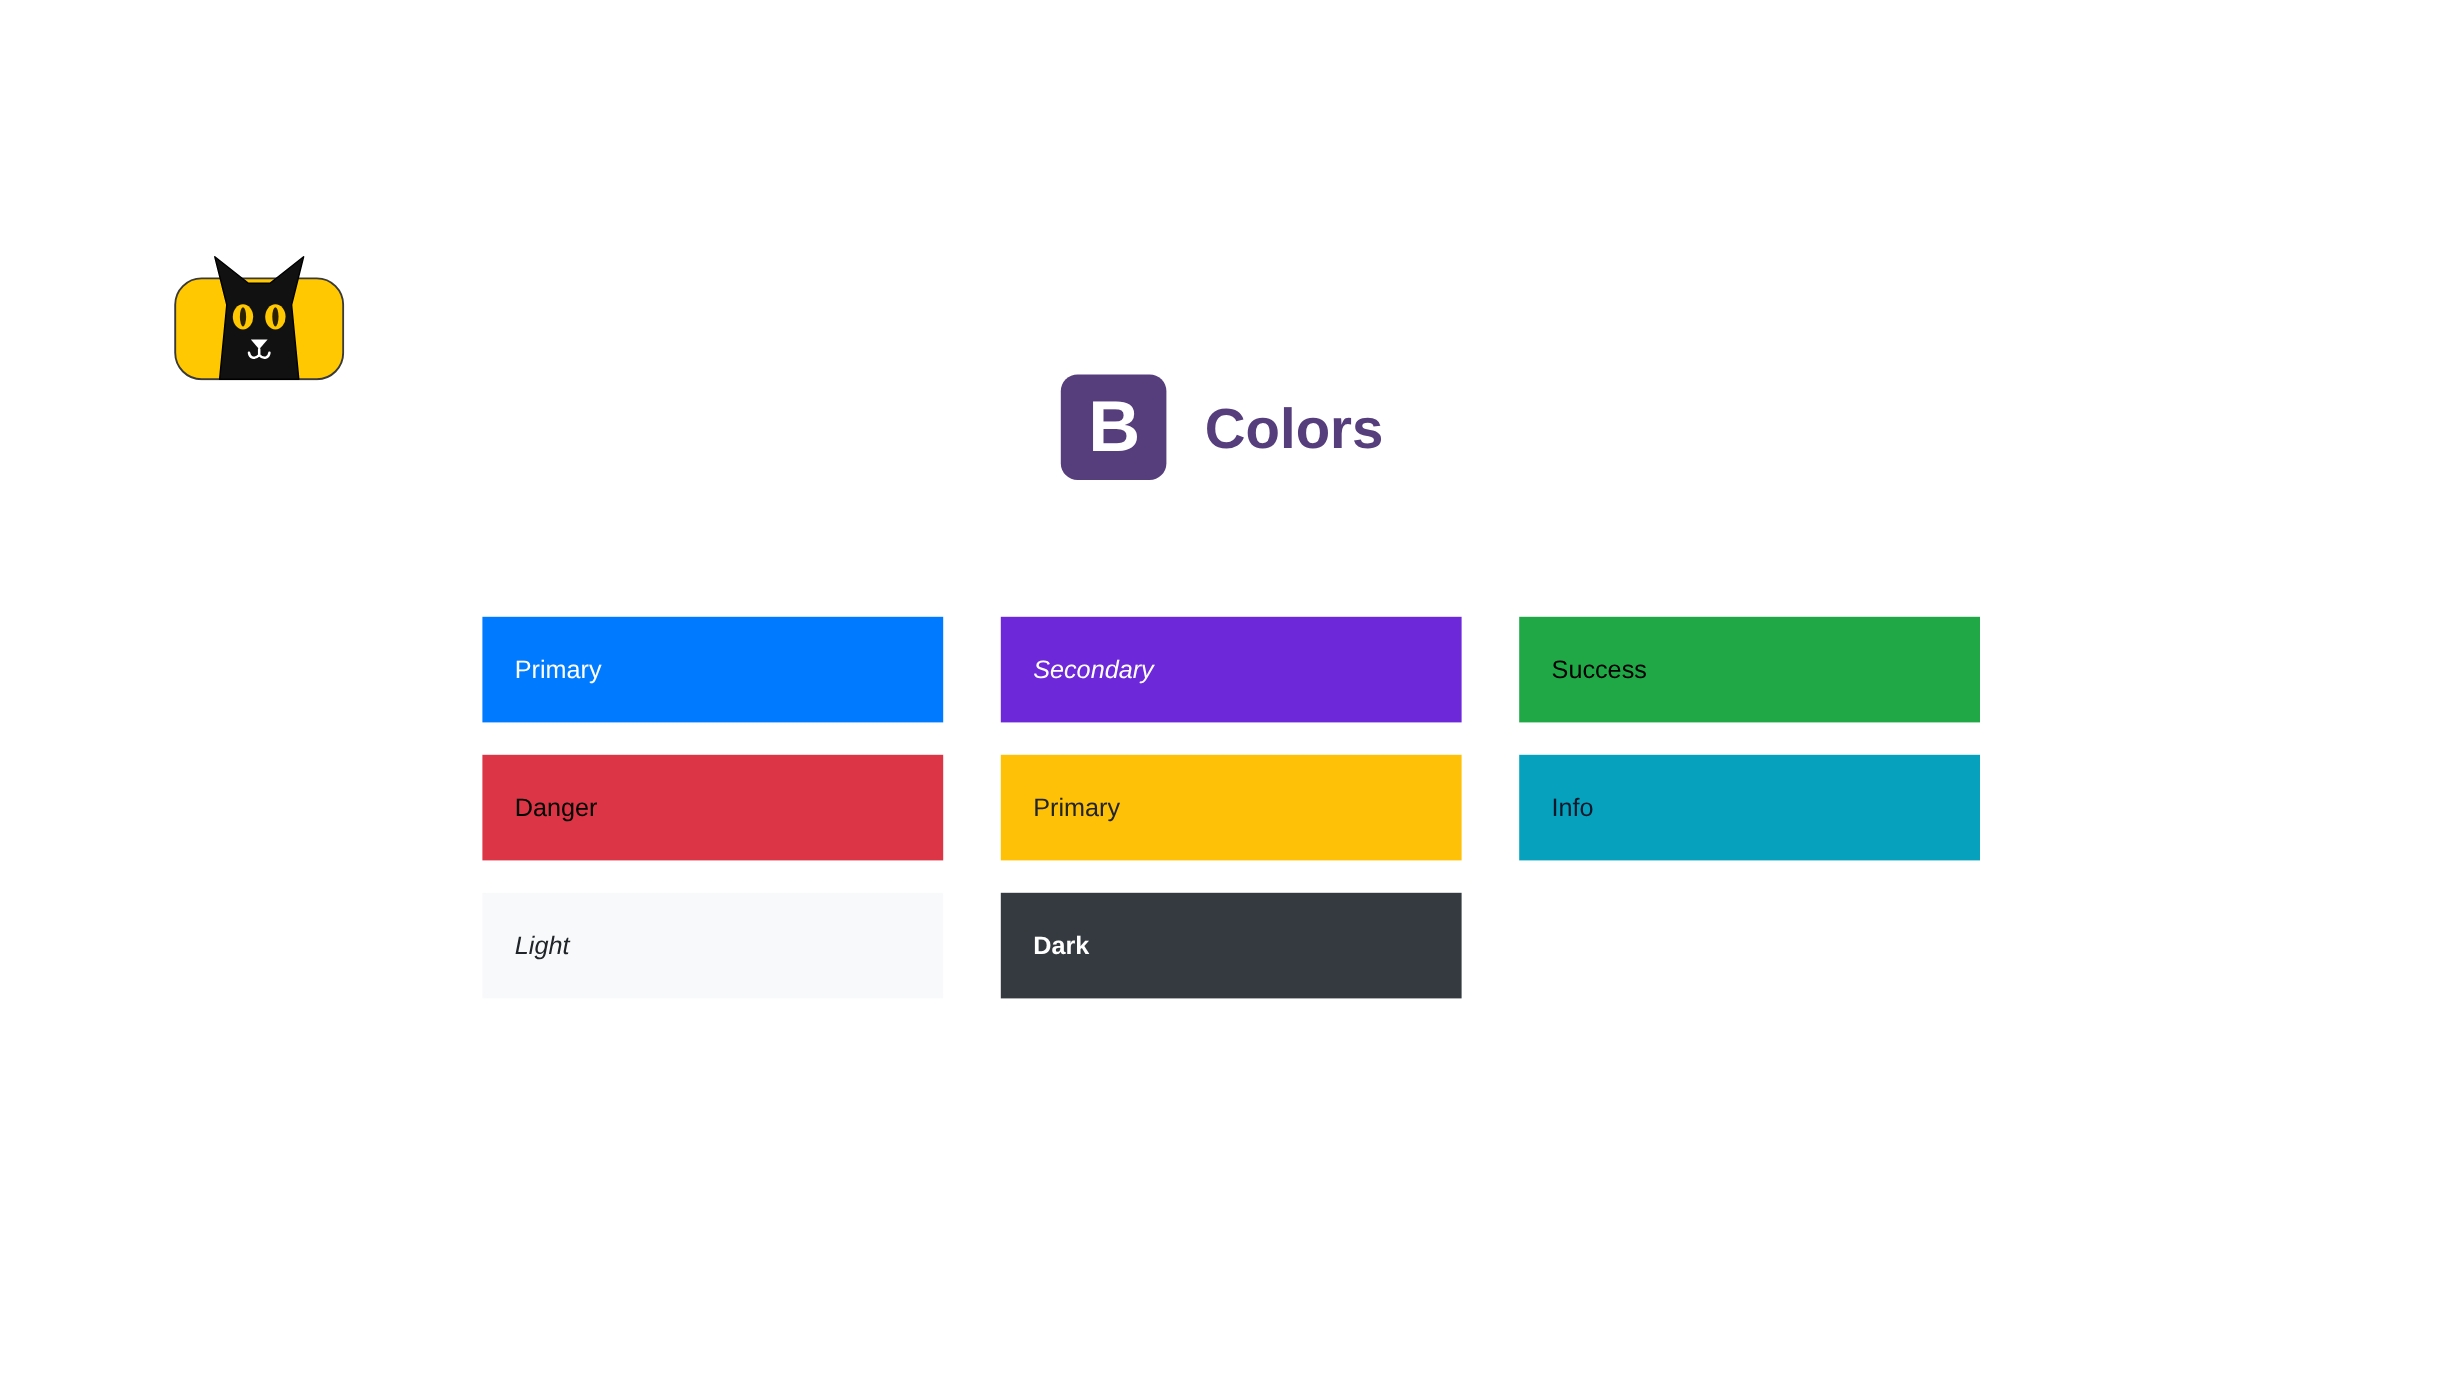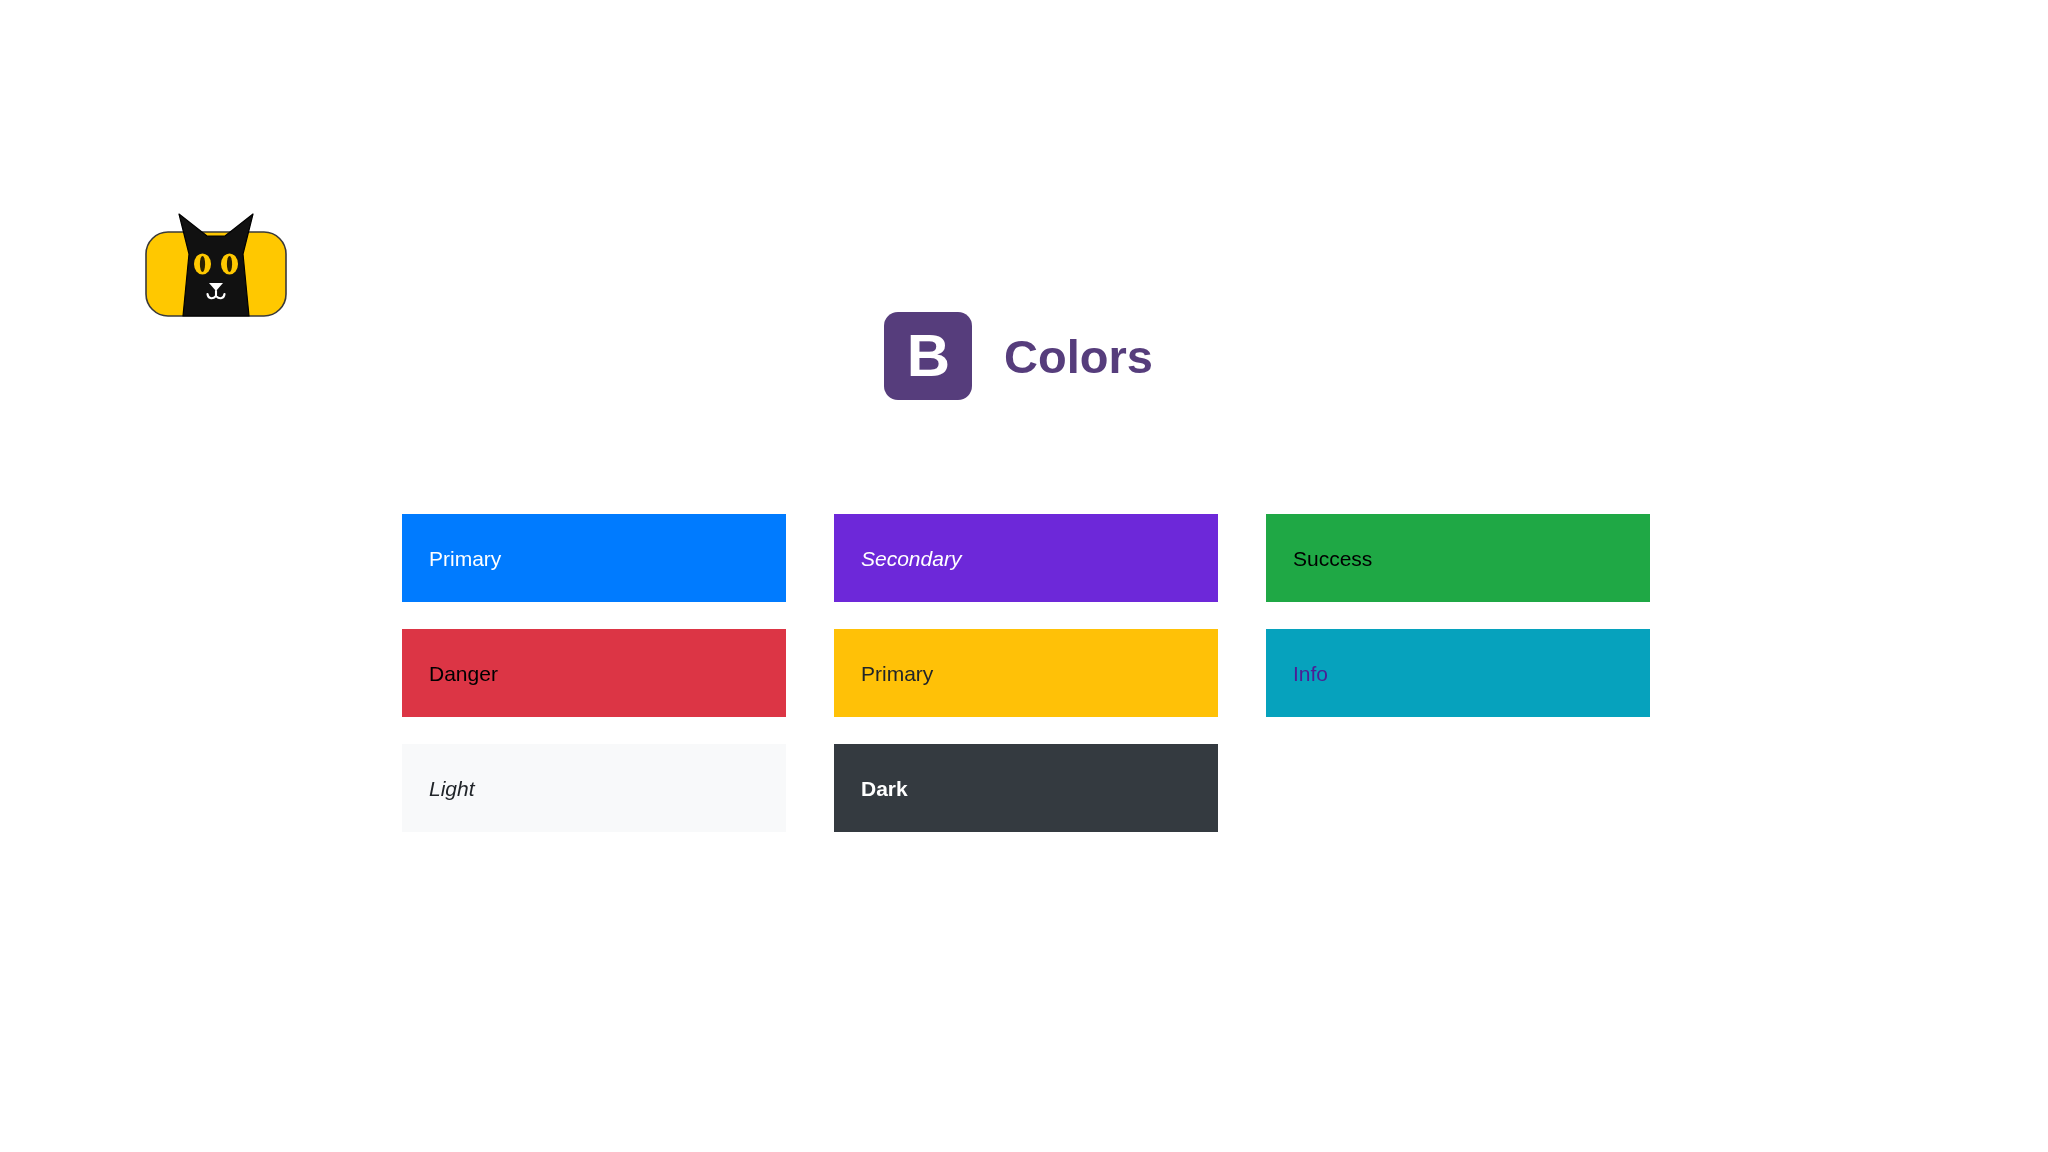--- a/index.html
+++ b/index.html
@@ -122,21 +122,21 @@
     <div class="swatch" style="background: rgb(31, 168, 69);">
       <span class="swatch-label" style="color: #000000;">Success</span>
     </div>
     <div class="swatch" style="background: rgb(220, 53, 69);">
       <span class="swatch-label" style="color: #000000;">Danger</span>
     </div>
     <div class="swatch" style="background: rgb(255, 193, 7);">
       <span class="swatch-label" style="color: rgb(33, 37, 41);">Primary</span>
     </div>
     <div class="swatch" style="background: rgb(6, 162, 189);">
-      <span class="swatch-label" style="color: #4c1d95;">Info</span>
+      <span class="swatch-label" style="color: #0f172a;">Info</span>
     </div>
     <div class="swatch" style="background: rgb(248, 249, 250); font-style: italic;">
       <span class="swatch-label" style="color: rgb(33, 37, 41);">Light</span>
     </div>
     <div class="swatch" style="background: rgb(52, 58, 64); font-weight: bold;">
       <span class="swatch-label" style="color: rgb(255, 255, 255);">Dark</span>
     </div>
   </div>
 
 </body></html>

